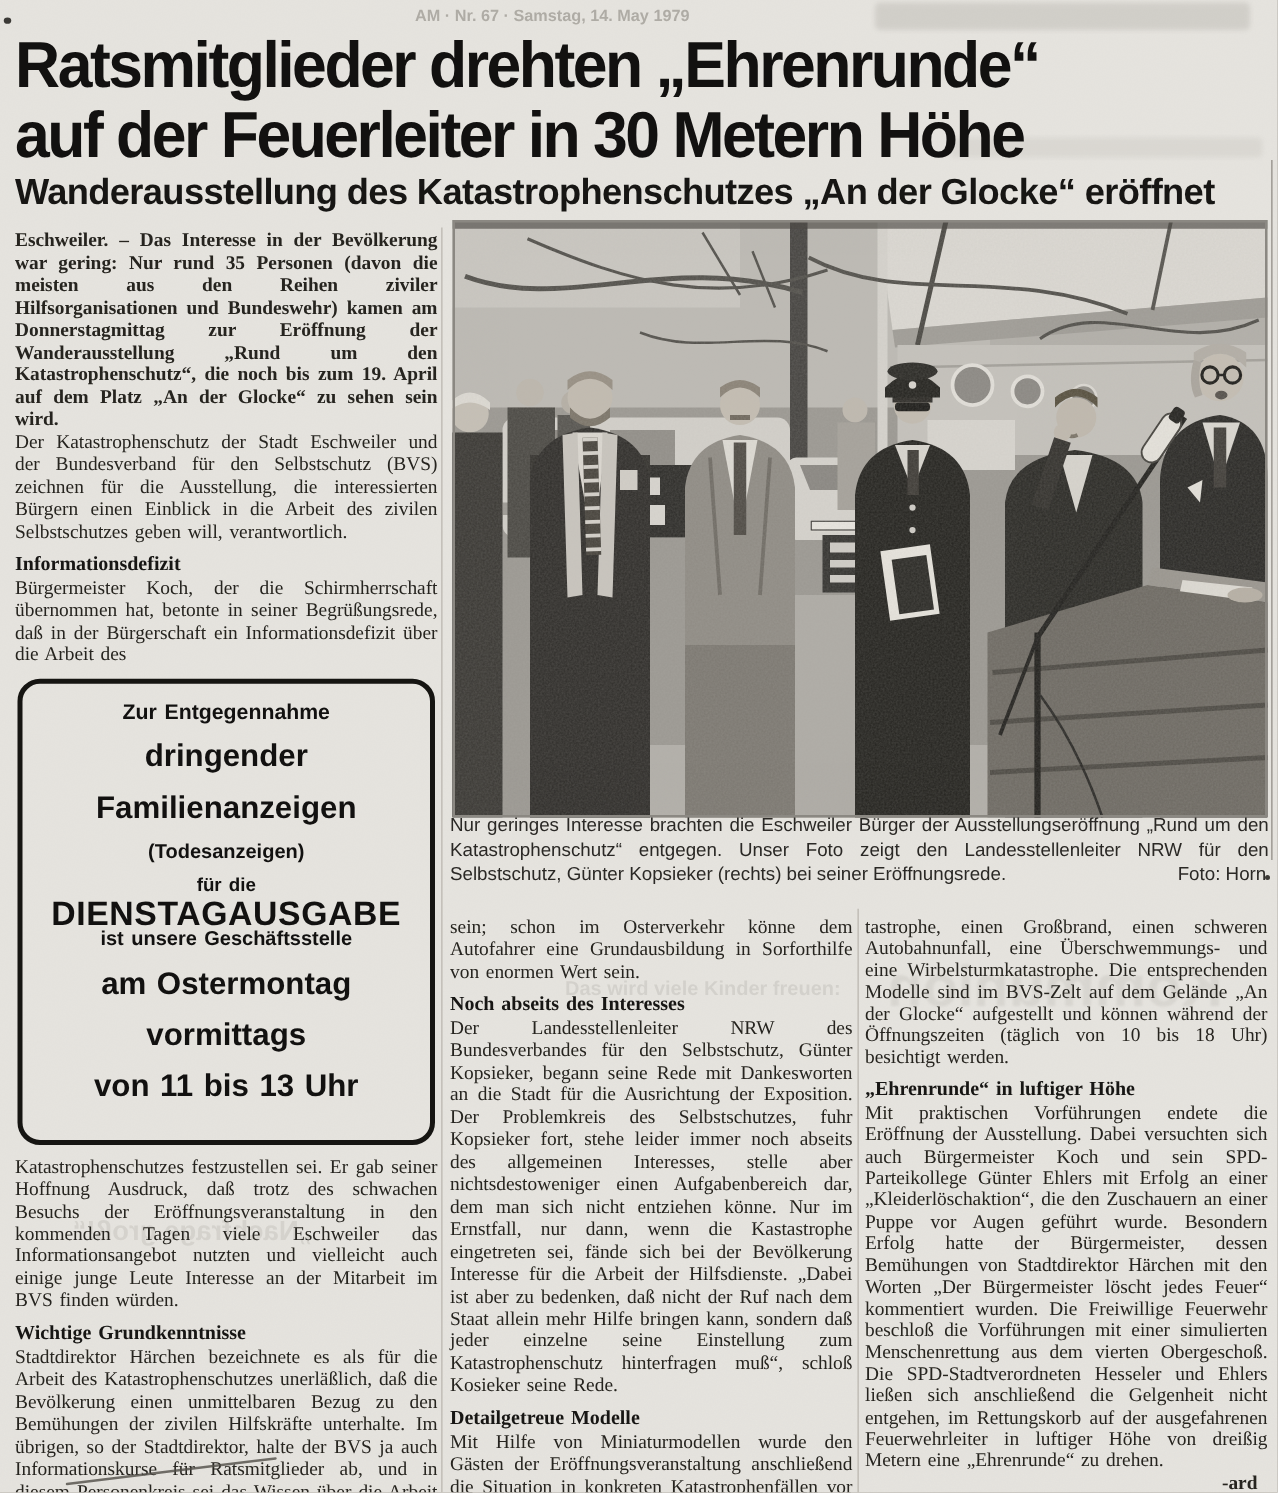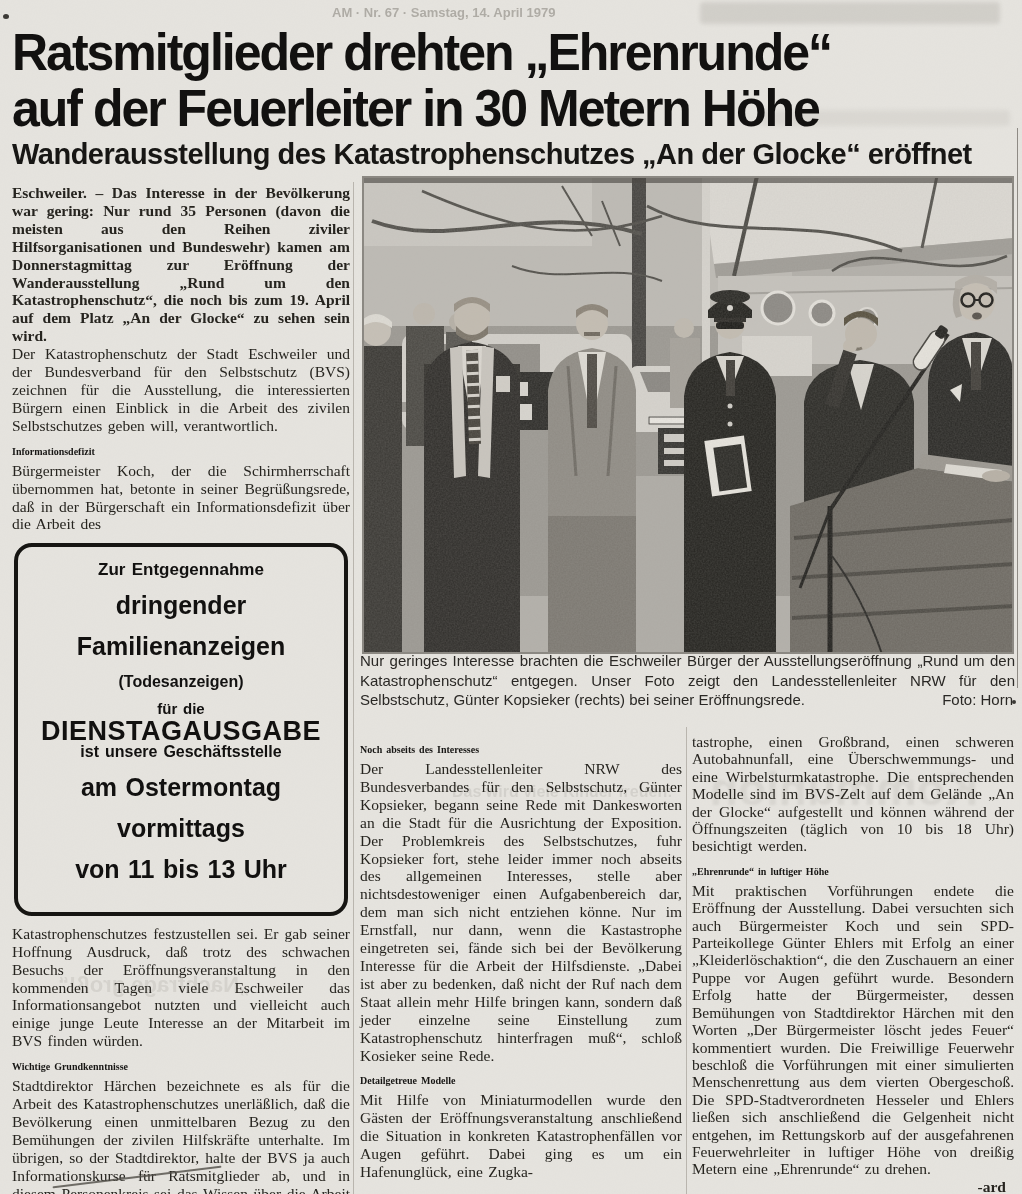--- a/index.html
+++ b/index.html
@@ -20,21 +20,21 @@
   .subheadline{
     position:absolute;left:12px;top:138px;width:1002px;
     font-family:"Liberation Sans", sans-serif;font-weight:700;
     font-size:29px;letter-spacing:-.5px;color:#171614;white-space:nowrap;
   }
 
   
   .col{position:absolute;text-align:justify;font-size:15.5px;line-height:17.9px;
        color:#26241f;word-spacing:1.5px;}
   .col p{margin:0 0 0 0;}
-  .col h3{margin:8px 0 1px 0;font-size:10px;line-height:18px;color:#17161 4;}
+  .col h3{margin:8px 0 1px 0;font-size:16px;line-height:18px;color:#17161 4;}
   .col h3{color:#171614;}
   .col-left{left:12px;top:184px;width:338px;height:1010px;}
   .col-middle{left:360px;top:733px;width:322px;height:461px;}
   .col-right{left:692px;top:733px;width:322px;height:461px;line-height:17.4px;}
   .lead{font-weight:700;}
   .byline{text-align:right;padding-right:8px;font-weight:700;}
 
   .rule{position:absolute;width:1px;background:#b9b5ae;}
   .rule-1{left:353px;top:182px;height:1012px;}
   .rule-2{left:686px;top:727px;height:467px;}
@@ -88,21 +88,21 @@
   <svg class="texture" width="1022" height="1194">
     <defs>
       <filter id="paperNoise" x="0" y="0" width="100%" height="100%">
         <feTurbulence type="fractalNoise" baseFrequency="0.9" numOctaves="2" stitchTiles="stitch"></feTurbulence>
         <feColorMatrix type="matrix" values="0 0 0 0 0.45  0 0 0 0 0.43  0 0 0 0 0.40  0 0 0 0.10 0"></feColorMatrix>
       </filter>
     </defs>
     <rect width="1022" height="1194" filter="url(#paperNoise)"></rect>
   </svg>
 
-  <div class="ghost ghost-dateline">AM · Nr. 67 · Samstag, 14. April 1979</div>
+  <div class="ghost ghost-dateline">AM · Nr. 67 · Samstag, 14. May 1979</div>
   <div class="ghost-bar ghost-bar-1"></div>
   <div class="ghost-bar ghost-bar-2"></div>
   <div class="ghost ghost-kommunion">Kommunion</div>
   <div class="ghost ghost-nachfrage">„Nachfrage groß!“</div>
   <div class="ghost ghost-kinder">Das wird viele Kinder freuen:</div>
 
   <div class="headline">
     <div>Ratsmitglieder drehten „Ehrenrunde“</div>
     <div>auf der Feuerleiter in 30 Metern Höhe</div>
   </div>
@@ -308,20 +308,21 @@
     <rect width="652" height="7" fill="#4e4c47" opacity="0.65"></rect>
     <rect x="1" y="1" width="650" height="476" fill="none" stroke="#8b8882" stroke-width="2"></rect>
   </svg>
 
   <div class="caption">
     <span>Nur geringes Interesse brachten die Eschweiler Bürger der Ausstellungseröffnung „Rund um den Katastrophenschutz“ entgegen. Unser Foto zeigt den Landesstellenleiter NRW für den Selbstschutz, Günter Kopsieker (rechts) bei seiner Eröffnungsrede.</span>
     <span class="credit">Foto: Horn</span>
   </div>
 
   <div class="col col-middle">
+    <p>sein; schon im Osterverkehr könne dem Autofahrer eine Grundausbildung in Sorforthilfe von enormen Wert sein.</p>
     <h3>Noch abseits des Interesses</h3>
     <p>Der Landesstellenleiter NRW des Bundesverbandes für den Selbstschutz, Günter Kopsieker, begann seine Rede mit Dankesworten an die Stadt für die Ausrichtung der Exposition. Der Problemkreis des Selbstschutzes, fuhr Kopsieker fort, stehe leider immer noch abseits des allgemeinen Interesses, stelle aber nichtsdestoweniger einen Aufgabenbereich dar, dem man sich nicht entziehen könne. Nur im Ernstfall, nur dann, wenn die Kastastrophe eingetreten sei, fände sich bei der Bevölkerung Interesse für die Arbeit der Hilfsdienste. „Dabei ist aber zu bedenken, daß nicht der Ruf nach dem Staat allein mehr Hilfe bringen kann, sondern daß jeder einzelne seine Einstellung zum Katastrophenschutz hinterfragen muß“, schloß Kosieker seine Rede.</p>
     <h3>Detailgetreue Modelle</h3>
     <p>Mit Hilfe von Miniaturmodellen wurde den Gästen der Eröffnungsveranstaltung anschließend die Situation in konkreten Katastrophenfällen vor Augen geführt. Dabei ging es um ein Hafenunglück, eine Zugka-</p>
   </div>
 
   <div class="col col-right">
     <p>tastrophe, einen Großbrand, einen schweren Autobahnunfall, eine Überschwemmungs- und eine Wirbelsturmkatastrophe. Die entsprechenden Modelle sind im BVS-Zelt auf dem Gelände „An der Glocke“ aufgestellt und können während der Öffnungszeiten (täglich von 10 bis 18 Uhr) besichtigt werden.</p>
     <h3>„Ehrenrunde“ in luftiger Höhe</h3>
     <p>Mit praktischen Vorführungen endete die Eröffnung der Ausstellung. Dabei versuchten sich auch Bürgermeister Koch und sein SPD-Parteikollege Günter Ehlers mit Erfolg an einer „Kleiderlöschaktion“, die den Zuschauern an einer Puppe vor Augen geführt wurde. Besondern Erfolg hatte der Bürgermeister, dessen Bemühungen von Stadtdirektor Härchen mit den Worten „Der Bürgermeister löscht jedes Feuer“ kommentiert wurden. Die Freiwillige Feuerwehr beschloß die Vorführungen mit einer simulierten Menschenrettung aus dem vierten Obergeschoß. Die SPD-Stadtverordneten Hesseler und Ehlers ließen sich anschließend die Gelgenheit nicht entgehen, im Rettungskorb auf der ausgefahrenen Feuerwehrleiter in luftiger Höhe von dreißig Metern eine „Ehrenrunde“ zu drehen.</p>

